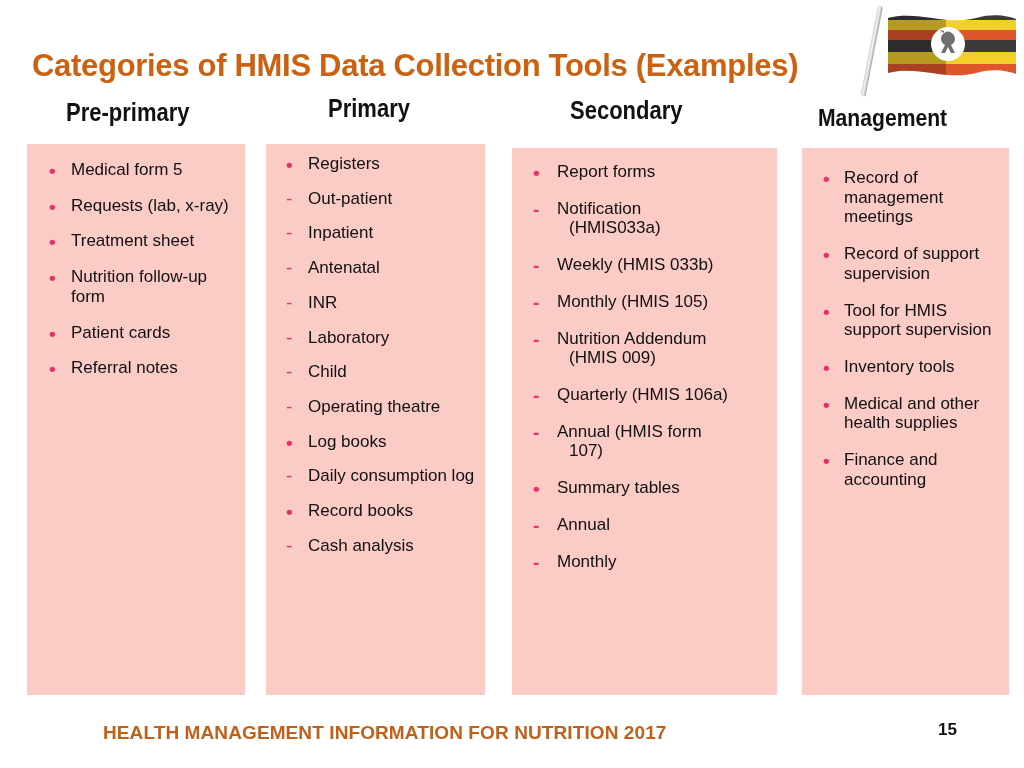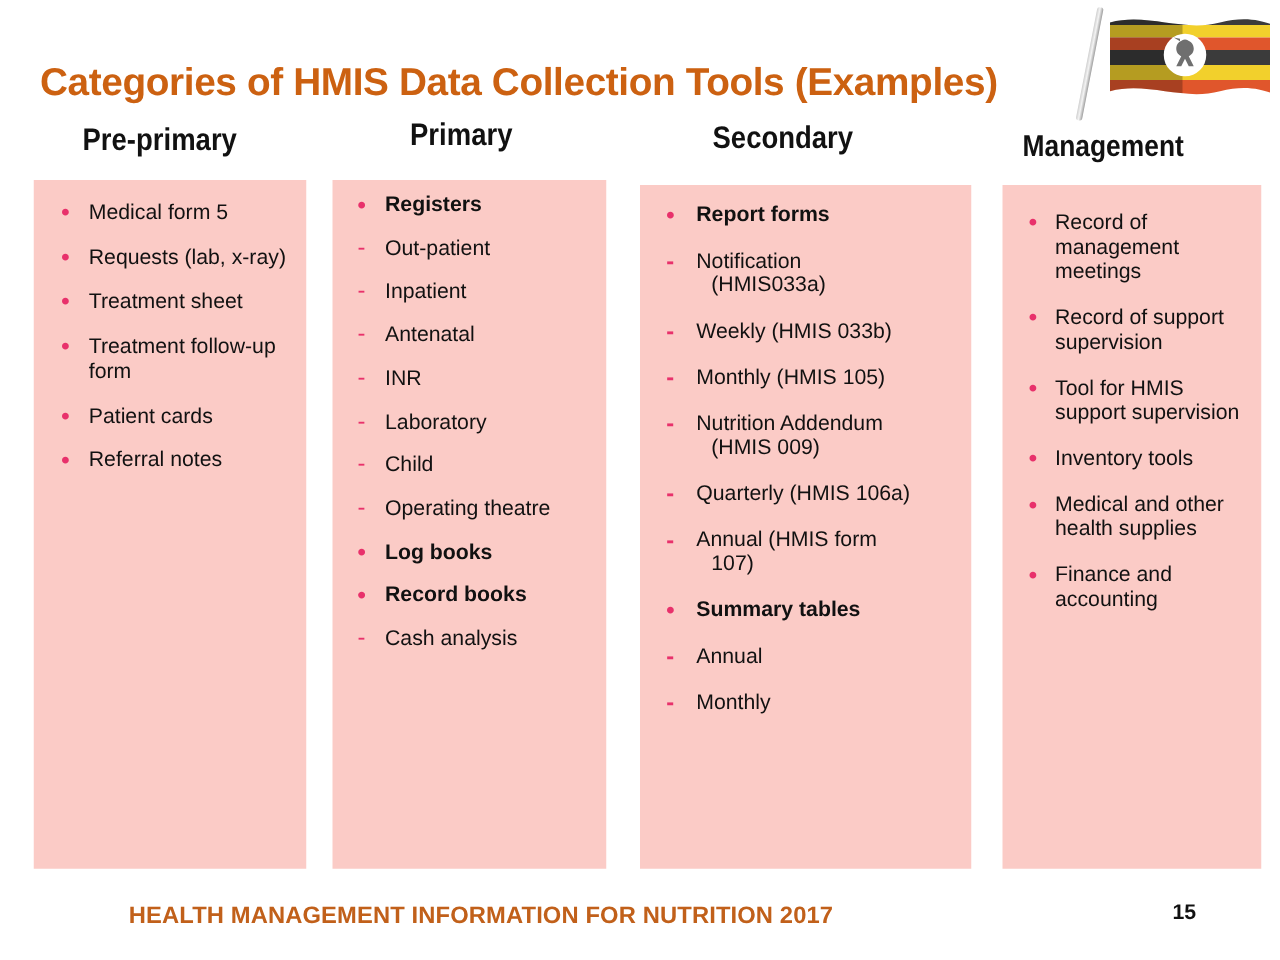--- a/index.html
+++ b/index.html
@@ -103,21 +103,21 @@
     font-family: "Liberation Sans", sans-serif;
     line-height: 1.16;
   }
   .marker {
     position: absolute;
     color: #E8316B;
     font-weight: bold;
     line-height: 1;
   }
   .item .txt { display: block; }
-  .item.bold .txt { font-weight: bold; }
+  .item.bold .txt { font-weight: normal; }
 
   
   .p1 .list { padding: 16px 8px 0 14px; }
   .p1 .item { font-size: 17px; margin-bottom: 16px; padding-left: 30px; }
   .p1 .marker { left: 8px; top: 1px; font-size: 19px; }
 
   
   .p2 .list { padding: 10px 6px 0 12px; }
   .p2 .item { font-size: 17px; margin-bottom: 15px; padding-left: 30px; }
   .p2 .marker { left: 8px; top: 1px; font-size: 19px; }
@@ -210,21 +210,21 @@
         <li class="item">
           <span class="marker">•</span>
           <span class="txt">Requests (lab, x-ray)</span>
         </li>
         <li class="item">
           <span class="marker">•</span>
           <span class="txt">Treatment sheet</span>
         </li>
         <li class="item">
           <span class="marker">•</span>
-          <span class="txt">Treatment follow-up form</span>
+          <span class="txt">Nutrition follow-up form</span>
         </li>
         <li class="item">
           <span class="marker">•</span>
           <span class="txt">Patient cards</span>
         </li>
         <li class="item">
           <span class="marker">•</span>
           <span class="txt">Referral notes</span>
         </li>
       </ul>
@@ -262,20 +262,21 @@
         <li class="item dash">
           <span class="marker">-</span>
           <span class="txt">Operating theatre</span>
         </li>
         <li class="item bold">
           <span class="marker">•</span>
           <span class="txt">Log books</span>
         </li>
         <li class="item dash">
           <span class="marker">-</span>
+          <span class="txt">Daily consumption log</span>
         </li>
         <li class="item bold">
           <span class="marker">•</span>
           <span class="txt">Record books</span>
         </li>
         <li class="item dash">
           <span class="marker">-</span>
           <span class="txt">Cash analysis</span>
         </li>
       </ul>

